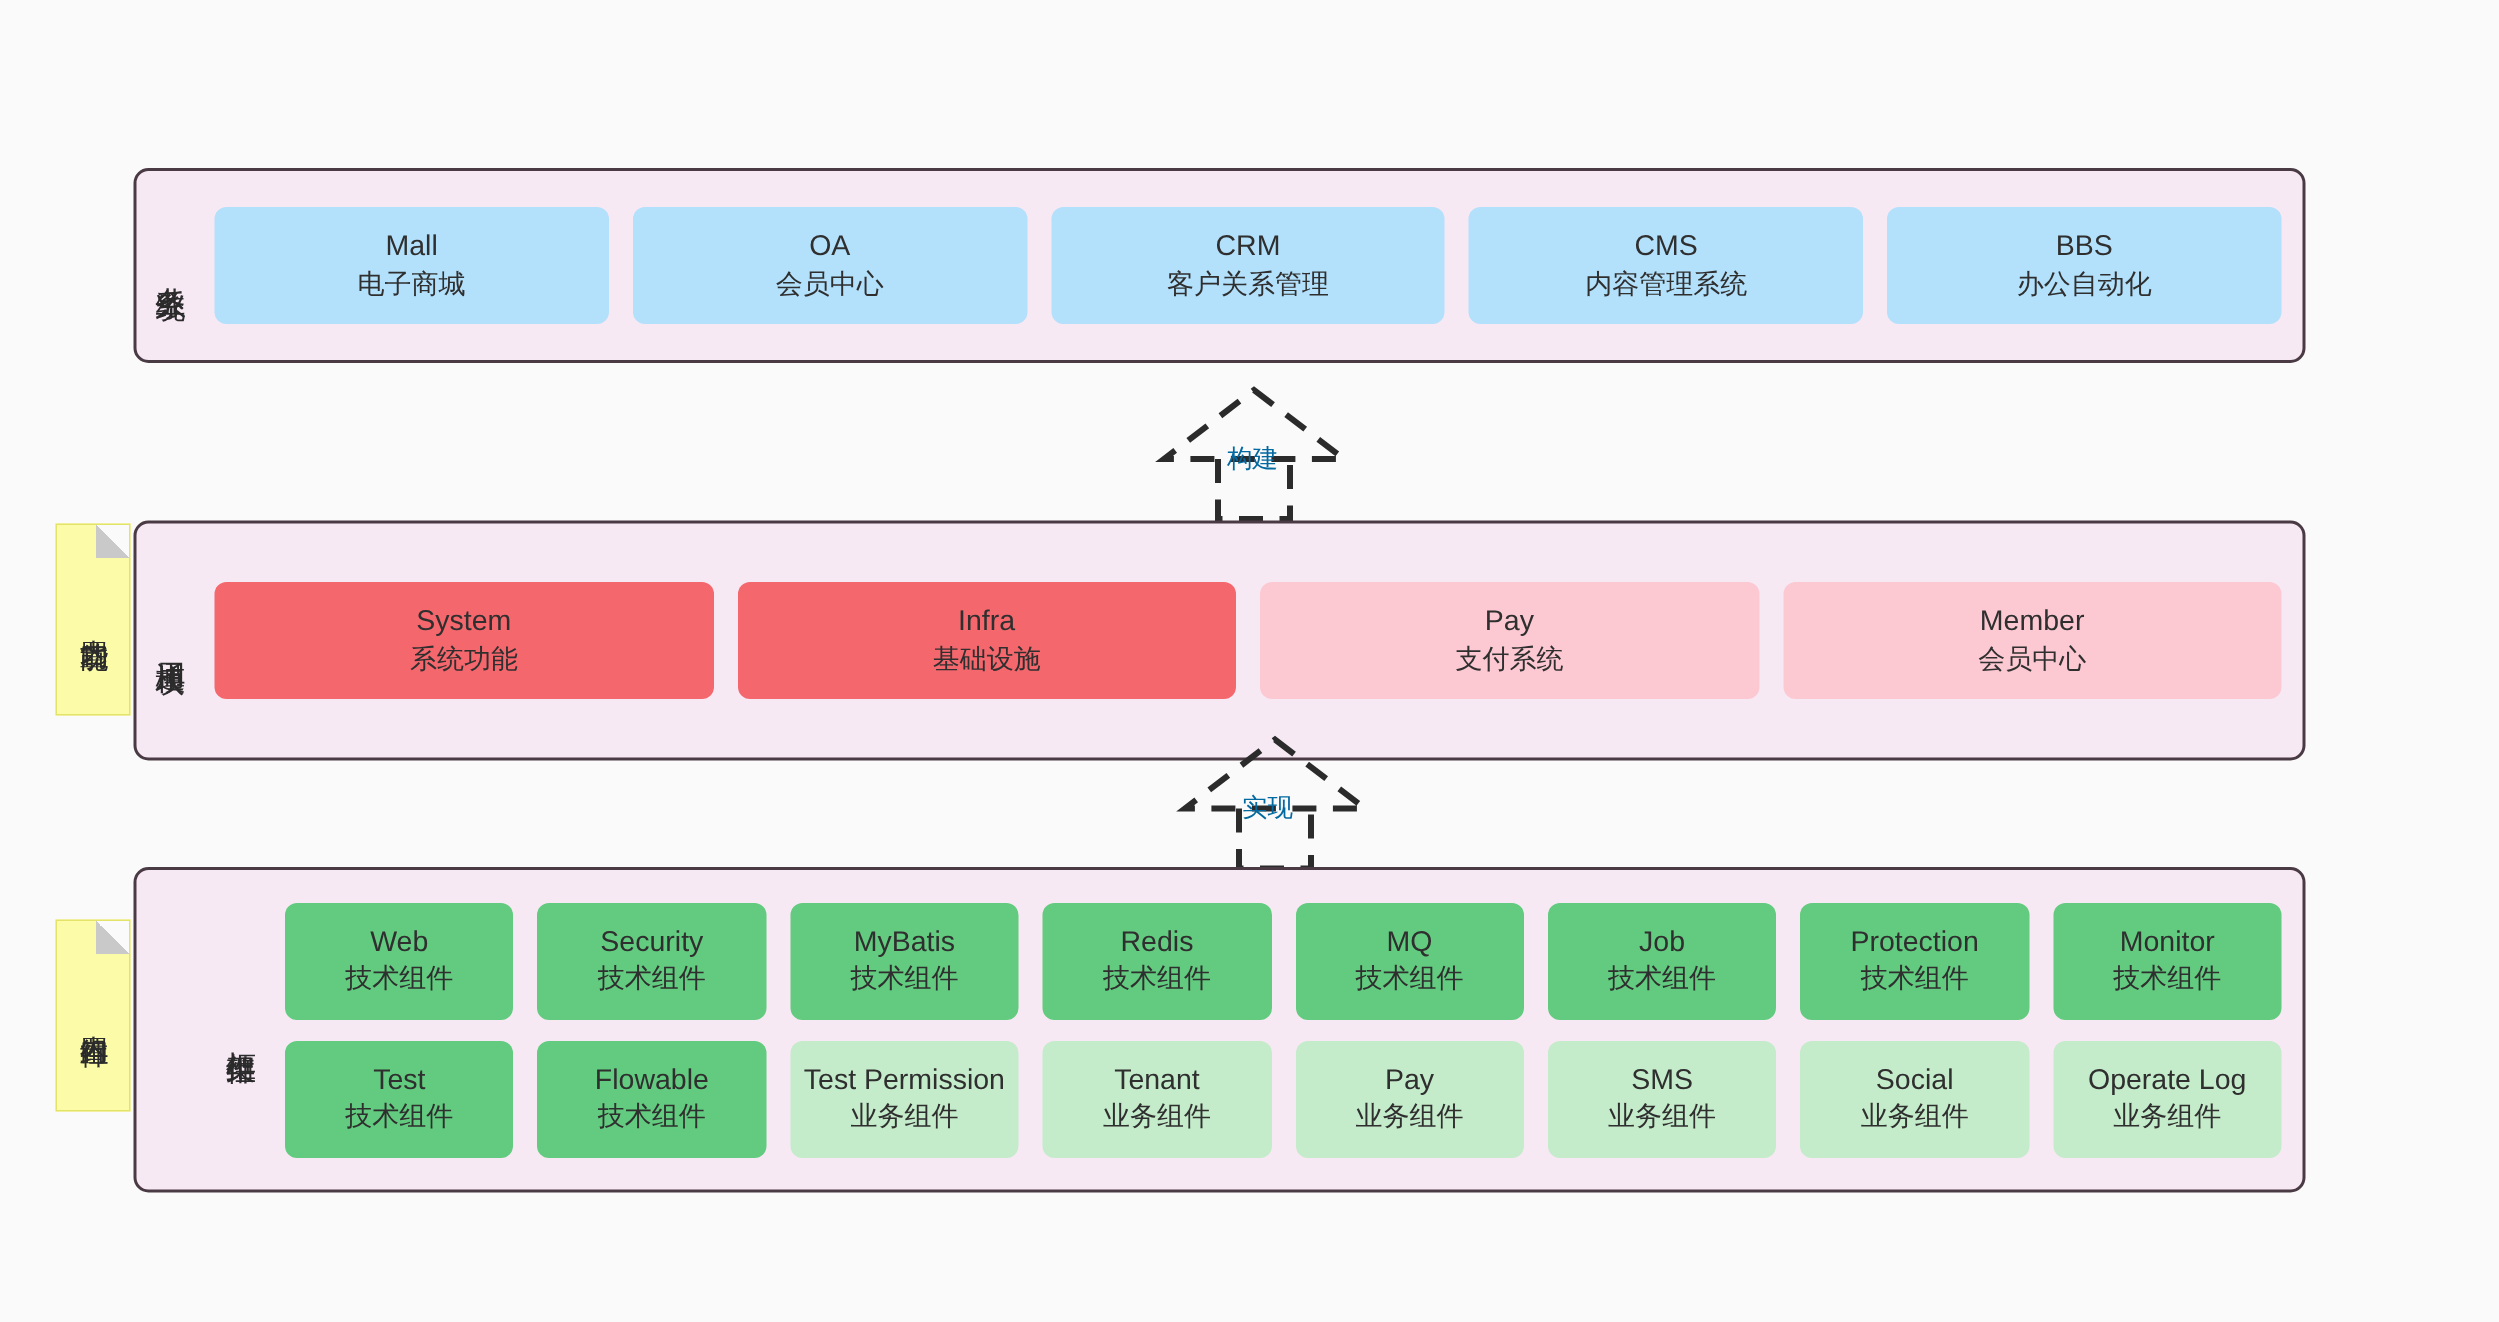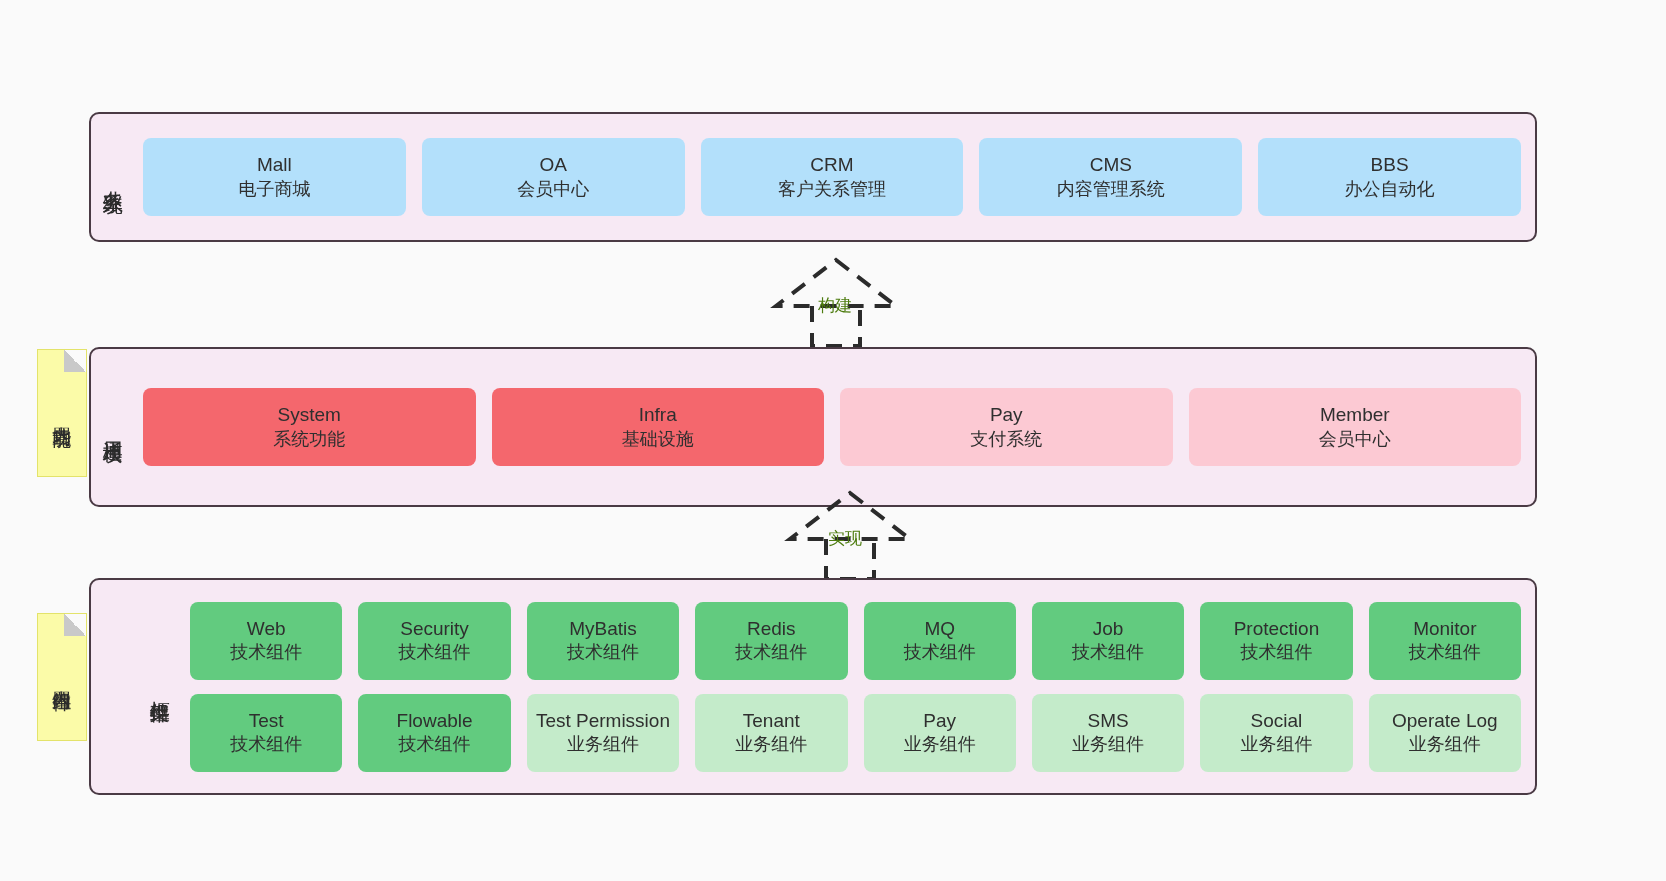--- a/index.html
+++ b/index.html
@@ -116,21 +116,21 @@
   }
   #note-builtin-function  { left: 37px; top: 349px; width: 50px; height: 128px; }
   #note-builtin-component { left: 37px; top: 613px; width: 50px; height: 128px; }
 
   
   .arrow { position: absolute; }
   .arrow svg { display: block; overflow: visible; }
   .arrow .arrow-label {
     position: absolute;
     font-size: 17px;
-    color: #4d7c0f;
+    color: #0369a1;
     background: transparent;
     white-space: nowrap;
     user-select: none;
   }
   #arrow-build   { left: 756px; top: 256px; width: 160px; height: 92px; }
   #arrow-build .arrow-label   { left: 62px; top: 38px; }
   #arrow-realize { left: 770px; top: 489px; width: 160px; height: 92px; }
   #arrow-realize .arrow-label { left: 58px; top: 38px; }
 </style>
 </head>

